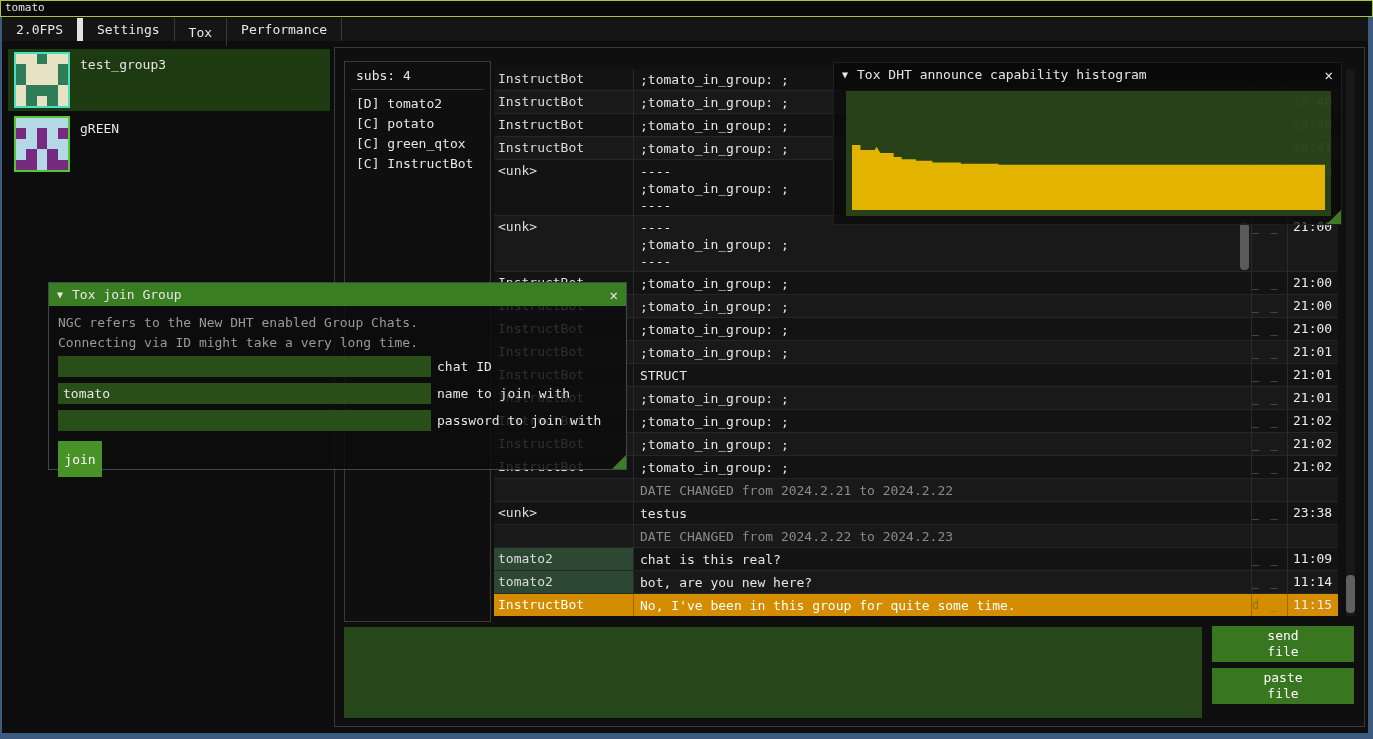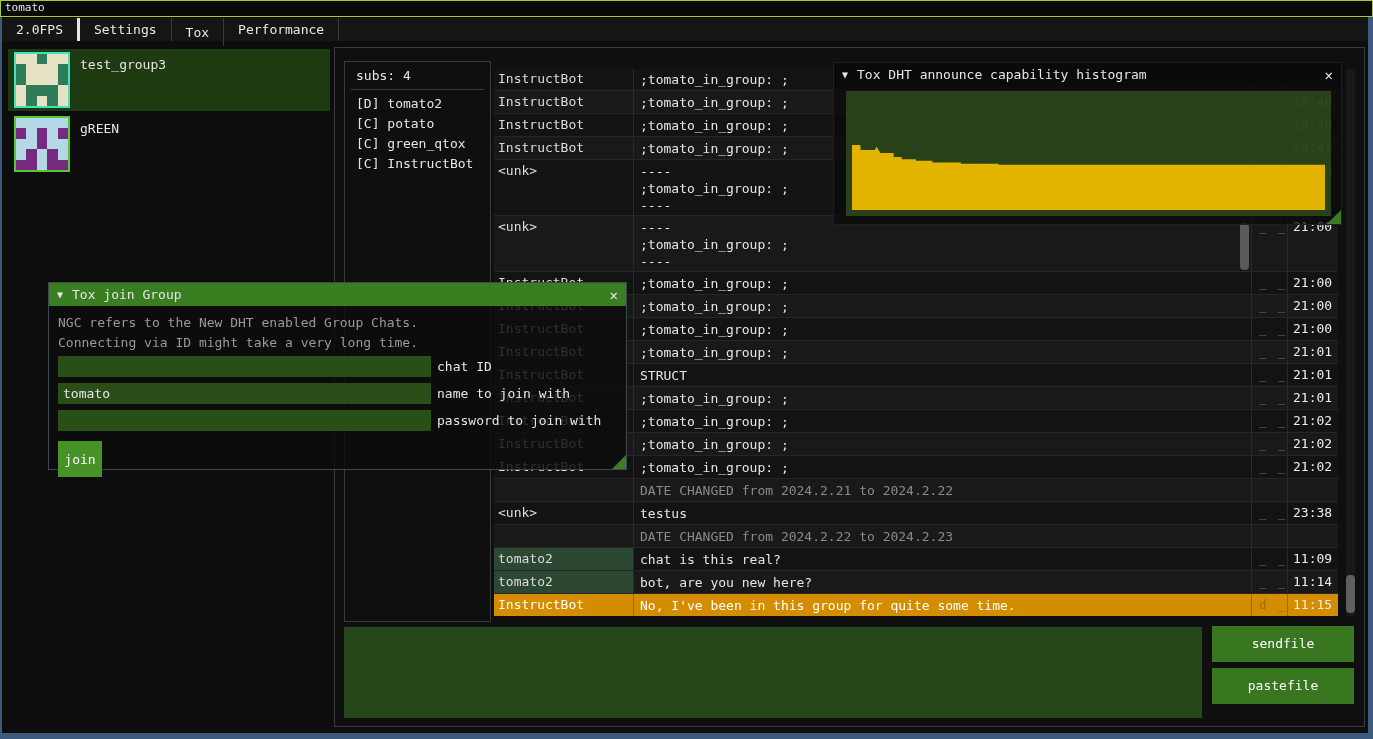--- a/index.html
+++ b/index.html
@@ -7,21 +7,21 @@
        font-family:"DejaVu Sans Mono",monospace;font-size:13px;color:#e6e6e6;}
   
   .titlebar{position:absolute;left:0;top:0;width:1373px;height:17px;box-sizing:border-box;
             border:1px solid #a8c83a;background:#0a0a0a;font-size:11px;line-height:14px;padding-left:4px;}
   .edge{position:absolute;background:#3b5a7d;}
   .edge-left{left:0;top:17px;width:2px;height:722px;}
   .edge-right{right:0;top:17px;width:5px;height:722px;}
   .edge-bottom{left:0;bottom:0;width:1373px;height:6px;}
   
   .menubar{position:absolute;left:2px;top:18px;right:5px;height:23px;background:#151515;display:flex;align-items:stretch;}
-  .menubar>div{display:flex;align-items:center;padding:0 14px;border-right:3px solid #e5e5e5;color:#e8e8e8;}
+  .menubar>div{display:flex;align-items:center;padding:0 14px;border-right:6px solid #e5e5e5;color:#e8e8e8;}
   
   .contact{position:absolute;left:8px;width:322px;height:62px;}
   .contact.selected{background:#1e3a10;}
   .avatar{position:absolute;left:6px;top:3px;width:52px;height:52px;display:grid;
           grid-template-columns:repeat(5,1fr);grid-template-rows:repeat(5,1fr);}
   .contact-label{position:absolute;left:72px;top:8px;}
   
   .group-win{position:absolute;left:334px;top:47px;width:1031px;height:680px;box-sizing:border-box;
              border:1px solid #3a3a3a;background:#0f0f0f;}
   .subs-panel{position:absolute;left:9px;top:13px;width:147px;height:561px;box-sizing:border-box;border:1px solid #3a3a3a;}
@@ -33,32 +33,32 @@
   .chat-rows{position:absolute;left:159px;top:21px;width:844px;height:547px;overflow:hidden;background:#0f0f0f;}
   .row{display:flex;min-height:23px;box-sizing:border-box;border-top:1px solid #262626;}
   .row.tall{min-height:56px;}
   .row.a{background:#131313;}
   .row.b{background:#191919;}
   .row.orange{background:#d48d00;color:#fff;}
   .cell-name{width:140px;box-sizing:border-box;padding:3px 0 0 4px;border-right:1px solid #2a2a2a;color:#dcdcdc;overflow:hidden;}
   .cell-name.name-green{background:#2c4732;}
   .cell-msg{flex:1;box-sizing:border-box;padding:3px 0 0 6px;border-right:1px solid #2a2a2a;line-height:17px;}
   .cell-flags{width:36px;box-sizing:border-box;border-right:1px solid #2a2a2a;color:#6e6e6e;
-              text-align:right;padding-top:4px;font-size:12px;letter-spacing:2px;white-space:nowrap;}
+              text-align:left;padding-top:4px;font-size:12px;letter-spacing:2px;white-space:nowrap;}
   .cell-time{width:50px;box-sizing:border-box;padding:3px 0 0 5px;color:#ededed;}
   .row.orange .cell-name,.row.orange .cell-msg,.row.orange .cell-flags{border-right-color:rgba(0,0,0,0.25);color:#fff;}
   .row.orange .cell-flags{color:#8d7400;}
   .row.date .cell-msg{color:#8a8a8a;}
   .scrollbar-track{position:absolute;left:1011px;top:21px;width:9px;height:547px;background:#181818;}
   .scrollbar-thumb{position:absolute;left:0;bottom:3px;width:9px;height:38px;background:#5f5f5f;border-radius:4px;}
   .inner-thumb{position:absolute;left:905px;top:175px;width:9px;height:47px;background:#5a5a5a;border-radius:4px;}
   .msg-input{position:absolute;left:9px;top:579px;width:858px;height:91px;box-sizing:border-box;background:#25471a;
              border:none;resize:none;color:#e6e6e6;font:inherit;padding:4px;}
   .file-btn{position:absolute;left:877px;width:142px;height:36px;background:#38761f;color:#fff;
-            display:flex;align-items:center;justify-content:center;line-height:16px;cursor:pointer;}
+            display:flex;flex-direction:column;align-items:center;justify-content:center;line-height:16px;cursor:pointer;}
   .send-btn{top:578px;}
   .paste-btn{top:620px;}
   
   .fwin-title{height:23px;display:flex;align-items:center;padding:0 8px;gap:9px;}
   .collapse-icon{font-size:10px;color:#e8e8e8;}
   .close-icon{margin-left:auto;font-size:14px;color:#e8e8e8;cursor:pointer;}
   .hist-win{position:absolute;left:833px;top:62px;width:509px;height:163px;z-index:6;
             background:rgba(10,10,10,0.72);border:1px solid #1f1f1f;box-sizing:border-box;}
   .hist-win .fwin-title{background:#0a0a0a;}
   .hist-plot{position:absolute;left:12px;top:28px;width:485px;height:125px;background:rgba(44,73,27,0.88);}

